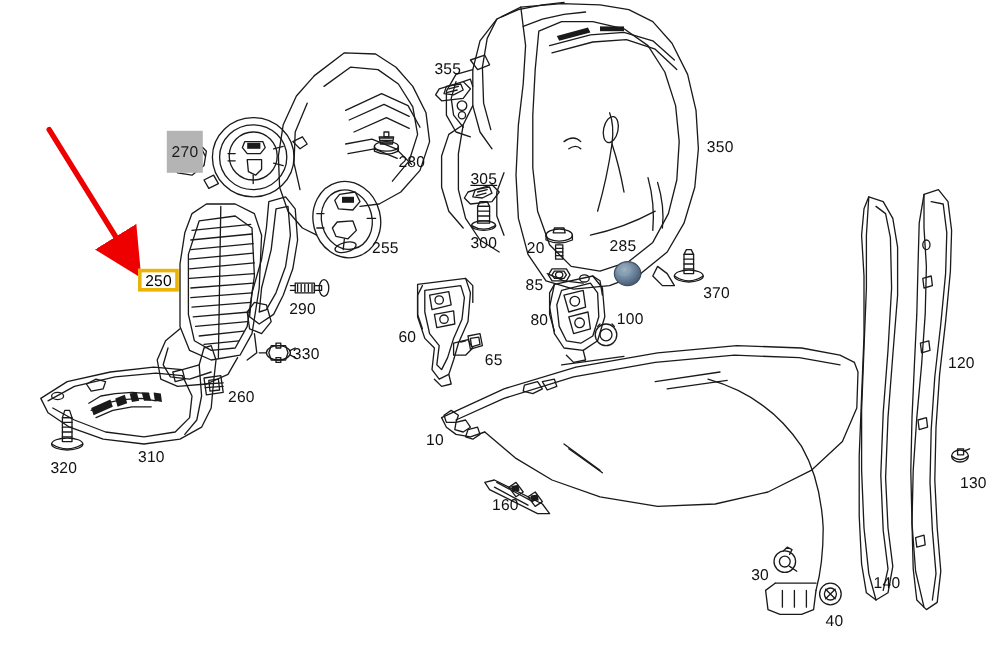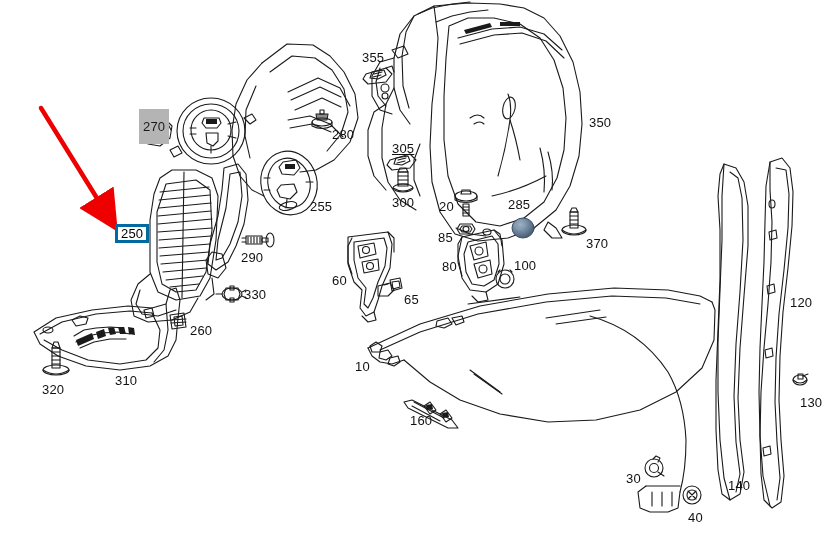--- a/index.html
+++ b/index.html
@@ -35,21 +35,21 @@
     letter-spacing: 0.2px;
   }
   .callout.highlight-gray {
     background: #b4b4b4;
     color: #1a1a1a;
     padding: 11px 4px;
   }
   .callout.highlight-red {
     background: #ffffff;
     color: #000000;
-    border: 3px solid #0369a1;
+    border: 3px solid #eab308;
     padding: 0px 3px;
     font-weight: 500;
   }
 </style>
 </head>
 <body>
 
 <div id="viewport">
 
   <svg id="diagram-svg" viewBox="0 0 827 548" xmlns="http://www.w3.org/2000/svg">

